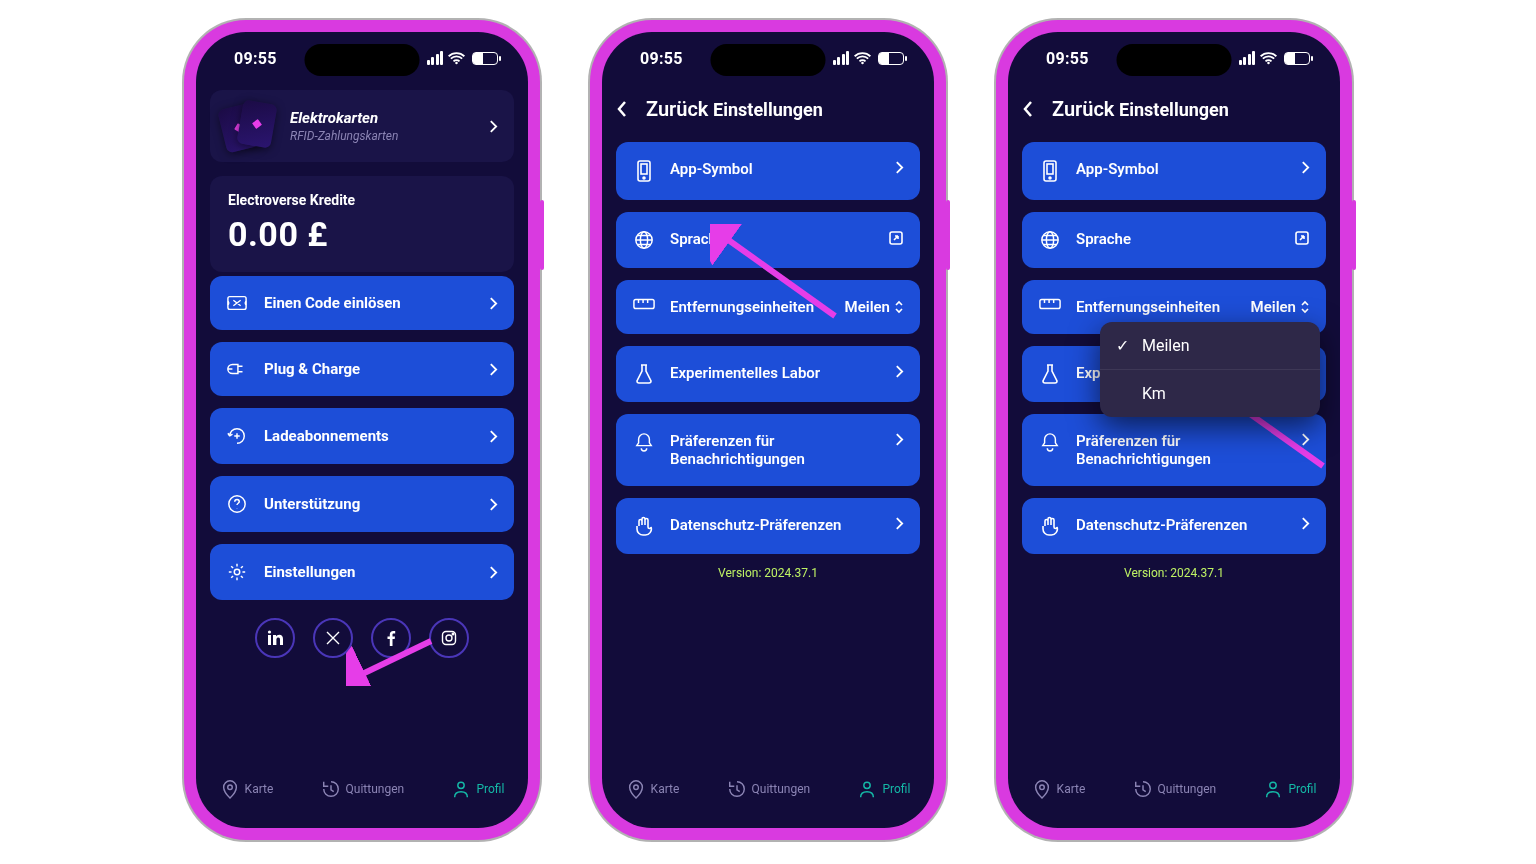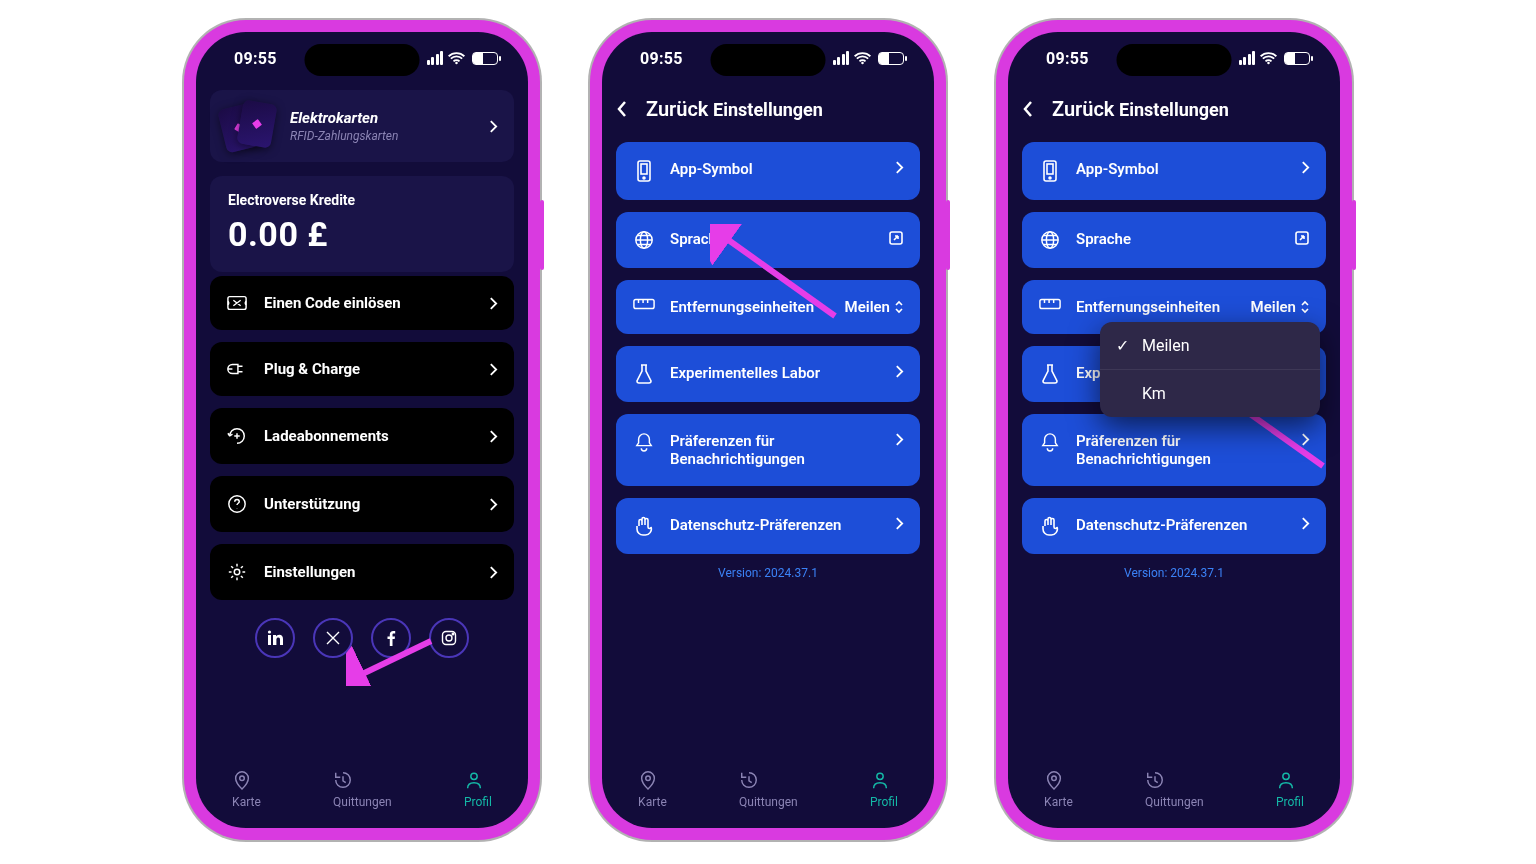--- a/index.html
+++ b/index.html
@@ -142,39 +142,39 @@
   .elek-main .t2 { font-size:12px; color:#8b84b4; margin-top:2px; }
 
   .credits-card {
     background:#1a1448; border-radius:12px; padding:16px 18px 18px;
     margin-bottom:4px;
   }
   .credits-card .lbl { font-size:14px; font-weight:700; }
   .credits-card .amt { font-size:34px; font-weight:700; margin-top:6px; letter-spacing:0.5px; }
 
   .row-item {
-    background:#000000; border-radius:12px; padding:18px 16px;
+    background:#1d4ed8; border-radius:12px; padding:18px 16px;
     margin-bottom:12px; display:flex; align-items:center; gap:16px;
     position: relative;
   }
   .row-item .icon-slot { width:22px; display:flex; justify-content:center; }
   .row-item .label { flex:1; font-size:15px; font-weight:700; }
 
   .value-sel { display:flex; align-items:center; gap:4px; font-size:15px; font-weight:600; }
   .value-sel svg { width:10px; height:14px; }
 
-  .version { text-align:center; font-size:12px; color:#3b82f6; margin-top:8px; }
+  .version { text-align:center; font-size:12px; color:#bef264; margin-top:8px; }
 
   .tabbar {
     height: 78px;
     display:flex; justify-content:space-around; align-items:center;
     flex-shrink:0;
   }
   .tab {
-    display:flex; flex-direction:column; gap:5px;
+    display:flex; flex-direction:row; align-items:center; gap:5px;
     font-size:12px; color:#8b84b4;
   }
   .tab.active { color:#14b8a6; }
   .tab svg { width:20px; height:20px; }
 
   .socials { display:flex; gap:18px; justify-content:center; margin-top:18px; }
   .soc {
     width:40px; height:40px; border:2px solid #4a36b8; border-radius:50%;
     display:flex; align-items:center; justify-content:center; color:#fff;
   }

